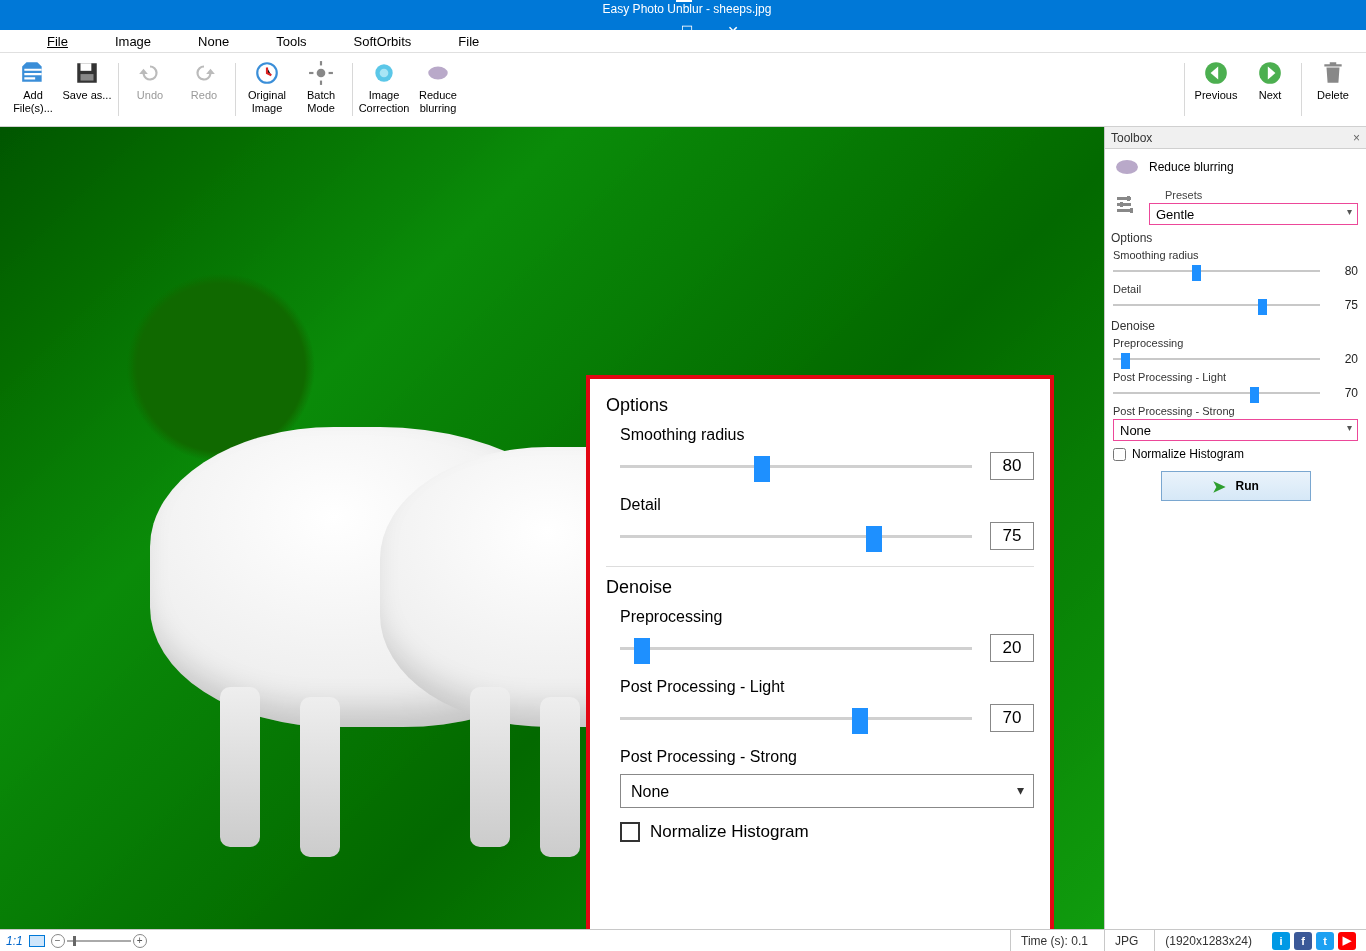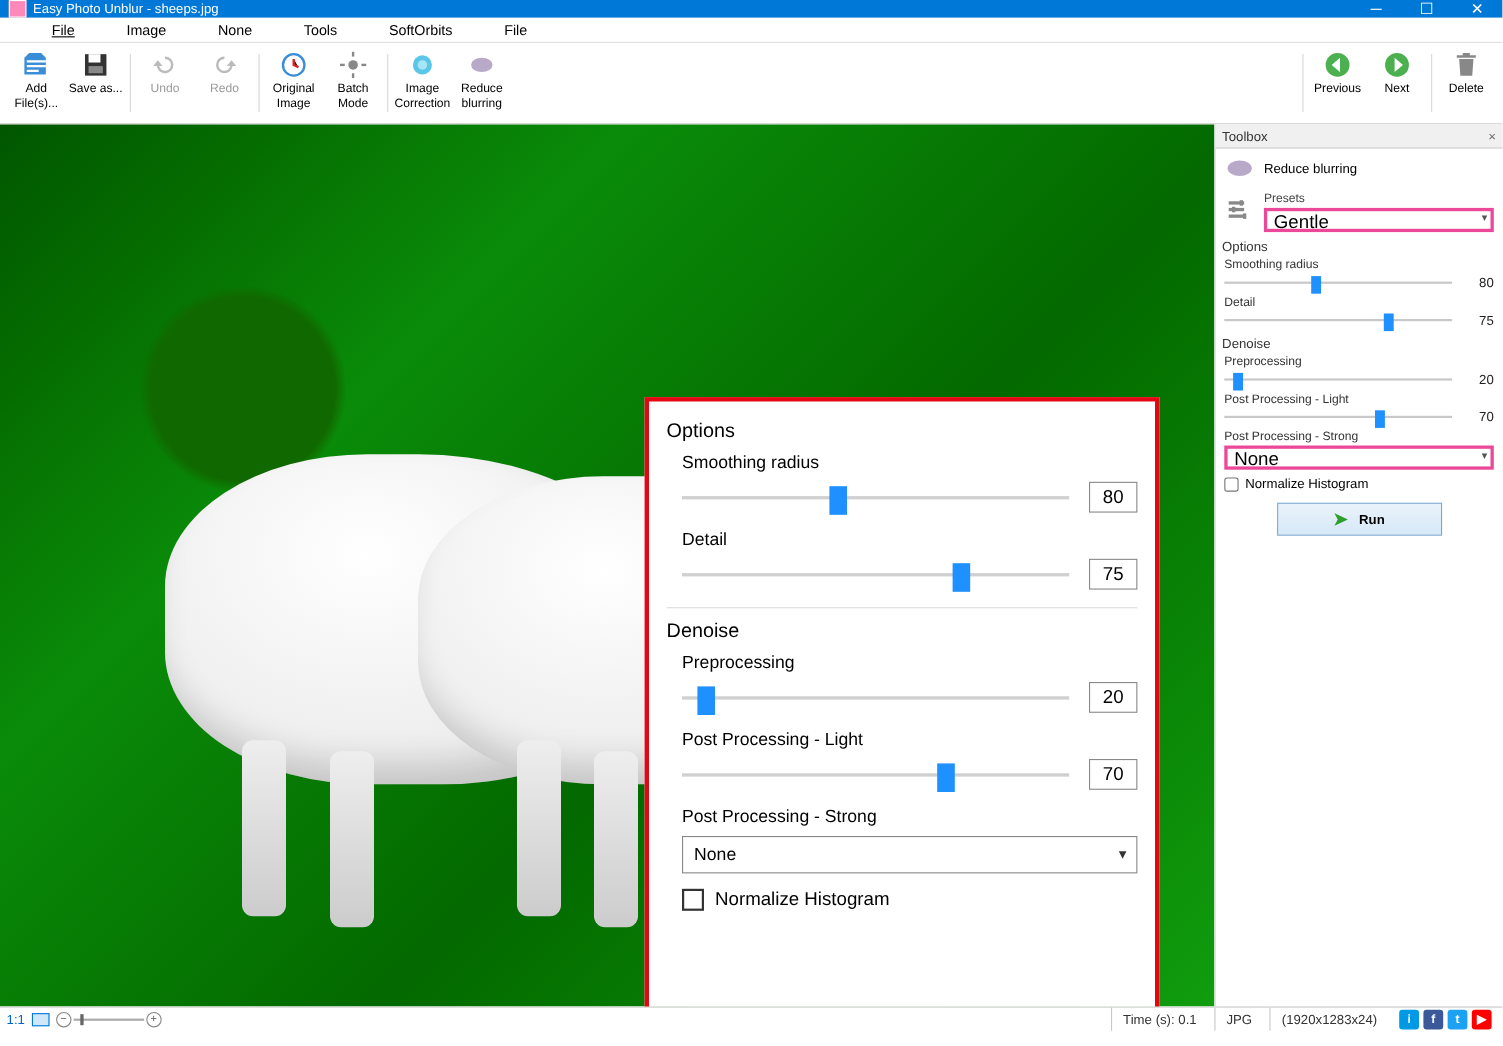--- a/index.html
+++ b/index.html
@@ -1,19 +1,19 @@
 <!DOCTYPE html>
 <html><head>
 <meta charset="utf-8">
 <style>
 * { box-sizing: border-box; margin: 0; padding: 0; font-family: "Segoe UI", Tahoma, sans-serif; }
 body { width: 1366px; height: 951px; background: #fff; overflow: hidden; position: relative; }
 
 
-.titlebar { height: 16px; background: #0078d7; color: #fff; display: flex; align-items: center; padding: 0 0 0 8px; font-size: 12px; }
+.titlebar { height: 30px; background: #0078d7; color: #fff; display: flex; align-items: center; padding: 0 0 0 8px; font-size: 12px; flex-direction: column; }
 .titlebar .icon { width: 16px; height: 16px; background: #f8b; margin-right: 6px; border: 1px solid #fff; }
 .titlebar .title { flex: 1; }
 .titlebar .winbtns { display: flex; }
 .titlebar .winbtn { width: 46px; height: 30px; display: flex; align-items: center; justify-content: center; color: #fff; cursor: pointer; font-size: 14px; }
 
 
 .menubar { height: 23px; display: flex; align-items: center; padding: 0 8px; font-size: 13px; border-bottom: 1px solid #e0e0e0; }
 .menubar .menuitem { padding: 2px 8px; cursor: pointer; margin-left: 31px; }
 .menubar .underline { text-decoration: underline; }
 
@@ -42,21 +42,21 @@
 
 
 .toolbox { width: 262px; border-left: 1px solid #c8c8c8; display: flex; flex-direction: column; font-size: 12px; }
 .toolbox-header { height: 22px; background: #f0f0f0; border-bottom: 1px solid #d0d0d0; display: flex; align-items: center; padding: 0 6px; justify-content: space-between; color: #333; }
 .toolbox-header .x { cursor: pointer; color: #666; }
 .toolbox-body { padding: 6px 8px; overflow: auto; }
 .tb-row { display: flex; align-items: center; gap: 8px; margin-bottom: 6px; }
 .tb-ico { width: 28px; height: 24px; display: flex; align-items: center; justify-content: center; }
 .tb-label { font-size: 12px; }
 .tb-subhdr { font-size: 11px; color: #444; margin: 4px 0 2px 36px; }
-.tb-select { width: 100%; height: 22px; border: 3px solid #ec4899; background: #fff; font-size: 17px; padding: 0 18px 0 6px; appearance: none; position: relative; }
+.tb-select { width: 100%; height: 22px; border: 1px solid #ec4899; background: #fff; font-size: 13px; padding: 0 18px 0 6px; appearance: none; position: relative; }
 .selwrap { position: relative; }
 .selwrap::after { content: "▾"; position: absolute; right: 6px; top: 3px; font-size: 10px; color: #555; pointer-events: none; }
 .tb-section { font-size: 12px; color: #333; margin: 6px 0 2px -2px; }
 .tb-opt { margin: 4px 0; }
 .tb-opt .olabel { font-size: 11px; color: #333; margin-bottom: 2px; }
 .sliderrow { display: flex; align-items: center; gap: 8px; }
 .slider { flex: 1; position: relative; height: 16px; }
 .slider .track { position: absolute; left: 0; right: 0; top: 7px; height: 2px; background: #c8c8c8; }
 .slider .thumb { position: absolute; top: 2px; width: 9px; height: 16px; background: #1e90ff; }
 .valbox { width: 30px; text-align: right; font-size: 12px; color: #222; }
@@ -78,21 +78,21 @@
 .overlay hr { border: none; border-top: 1px solid #ddd; margin: 10px 0; }
 .overlay .selwrap2 { position: relative; }
 .overlay .bigselect { width: 100%; height: 34px; border: 1px solid #888; font-size: 16px; padding: 0 28px 0 10px; appearance: none; background: #fff; }
 .overlay .selwrap2::after { content: "▾"; position: absolute; right: 10px; top: 8px; font-size: 14px; color: #333; pointer-events: none; }
 .overlay .chk2 { display: flex; align-items: center; gap: 10px; margin-top: 14px; }
 .overlay .chk2 .box { width: 20px; height: 20px; border: 2px solid #333; }
 .overlay .chk2 span { font-size: 17px; }
 
 
 .statusbar { height: 22px; border-top: 1px solid #c8c8c8; display: flex; align-items: center; font-size: 12px; color: #0058b0; padding: 0 6px; gap: 6px; }
-.statusbar .zoom { color: #0066cc; }
+.statusbar .zoom { color: #0066cc; font-style: italic; }
 .statusbar .zicon { width: 16px; height: 12px; border: 1px solid #0078d7; background: #cfe6fb; }
 .statusbar .zslider { display: flex; align-items: center; gap: 2px; }
 .statusbar .zbtn { width: 14px; height: 14px; border: 1px solid #888; border-radius: 50%; display: flex; align-items: center; justify-content: center; font-size: 10px; color: #555; cursor: pointer; }
 .statusbar .ztrack { width: 64px; height: 2px; background: #aaa; position: relative; }
 .statusbar .ztrack .zt { position: absolute; left: 6px; top: -4px; width: 3px; height: 10px; background: #666; }
 .statusbar .spacer { flex: 1; }
 .statusbar .cell { border-left: 1px solid #c8c8c8; padding: 0 10px; color: #333; height: 100%; display: flex; align-items: center; }
 .statusbar .social { display: flex; gap: 4px; padding: 0 4px; }
 .statusbar .sic { width: 18px; height: 18px; border-radius: 3px; display: flex; align-items: center; justify-content: center; color: #fff; font-size: 11px; font-weight: bold; }
 </style>
@@ -332,21 +332,21 @@
                 <rect x="2" y="2" width="14" height="3"></rect>
                 <rect x="2" y="8" width="14" height="3"></rect>
                 <rect x="2" y="14" width="14" height="3"></rect>
                 <rect x="12" y="1" width="3" height="5"></rect>
                 <rect x="5" y="7" width="3" height="5"></rect>
                 <rect x="15" y="13" width="3" height="5"></rect>
               </g>
             </svg>
           </div>
         <div style="flex:1">
-          <div class="tb-subhdr" style="margin-left:0">Presets</div>
+          <div class="tb-subhdr" style="margin-left:16px">Presets</div>
           <div class="selwrap"><select class="tb-select"><option>Gentle</option></select></div>
         </div>
       </div>
 
       <div class="tb-section">Options</div>
       <div class="tb-opt">
         <div class="olabel">Smoothing radius</div>
         <div class="sliderrow">
           <div class="slider">
               <div class="track"></div>

